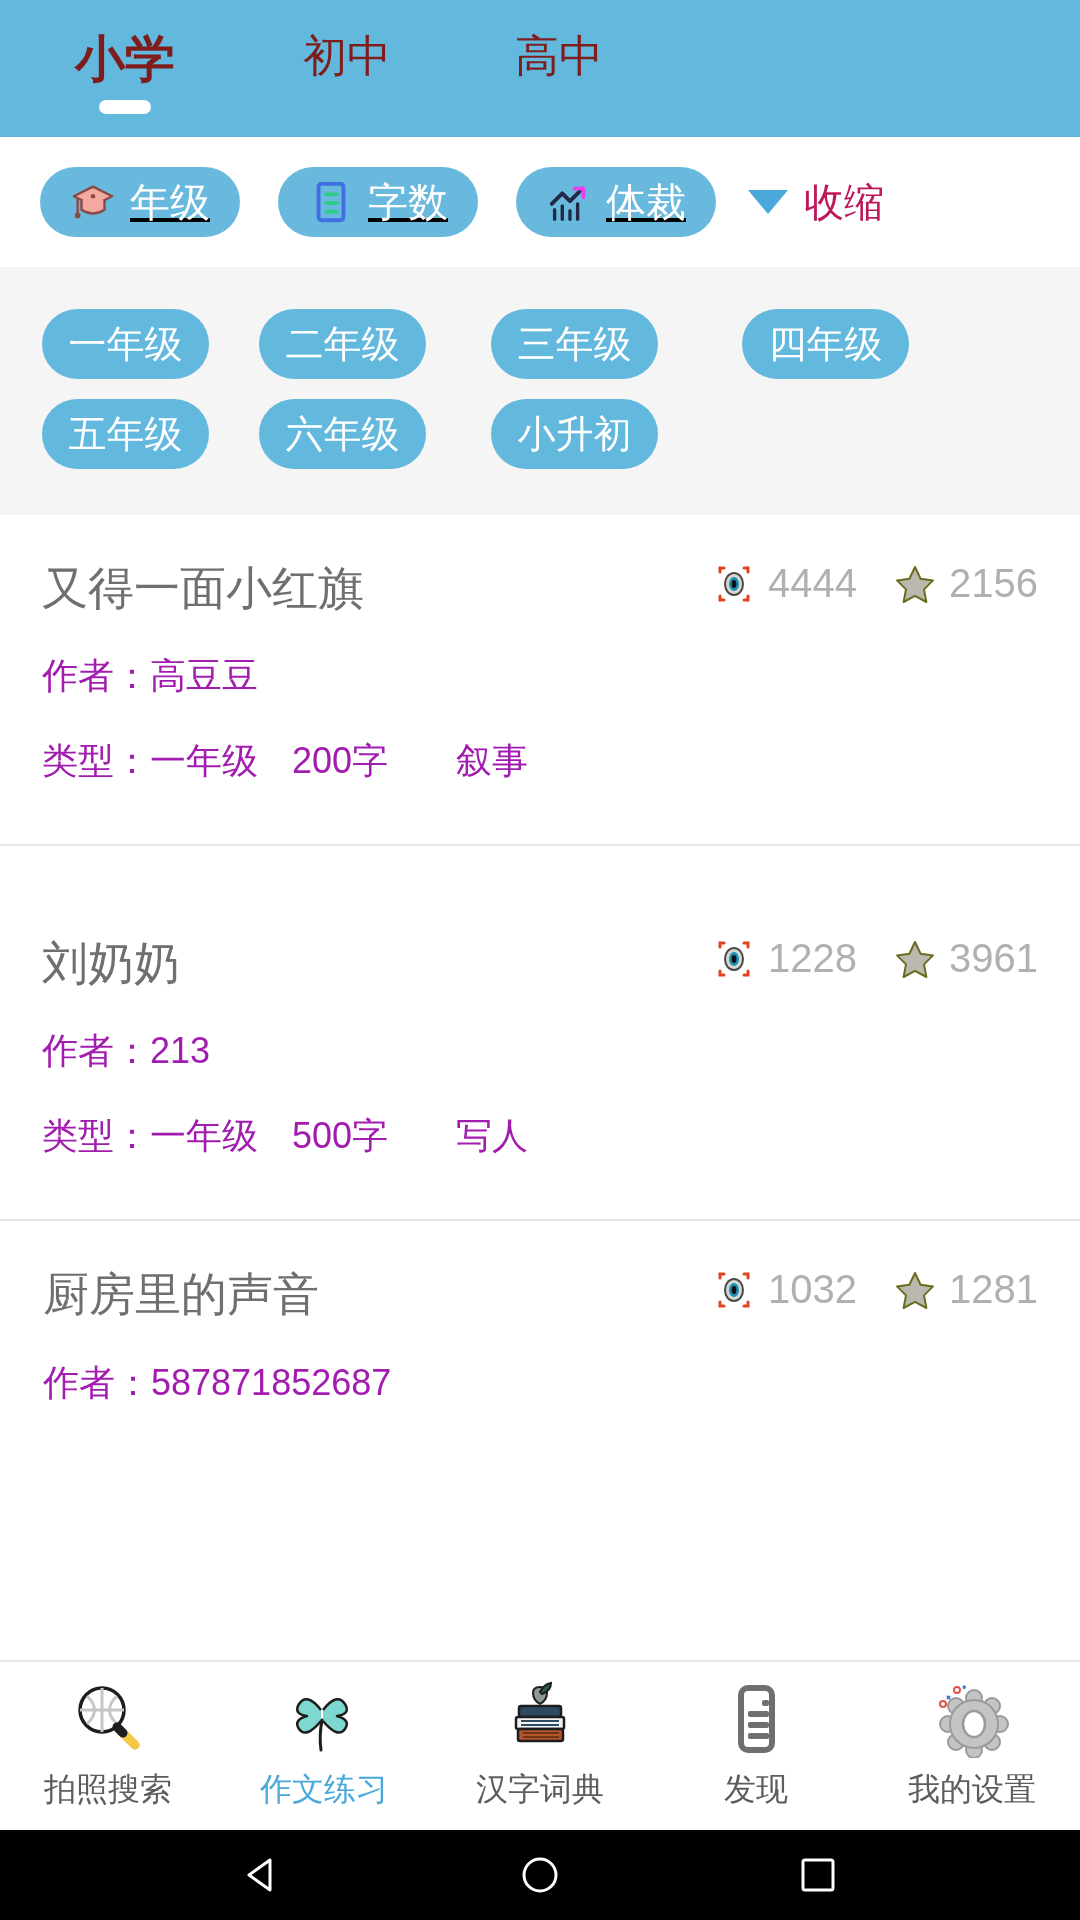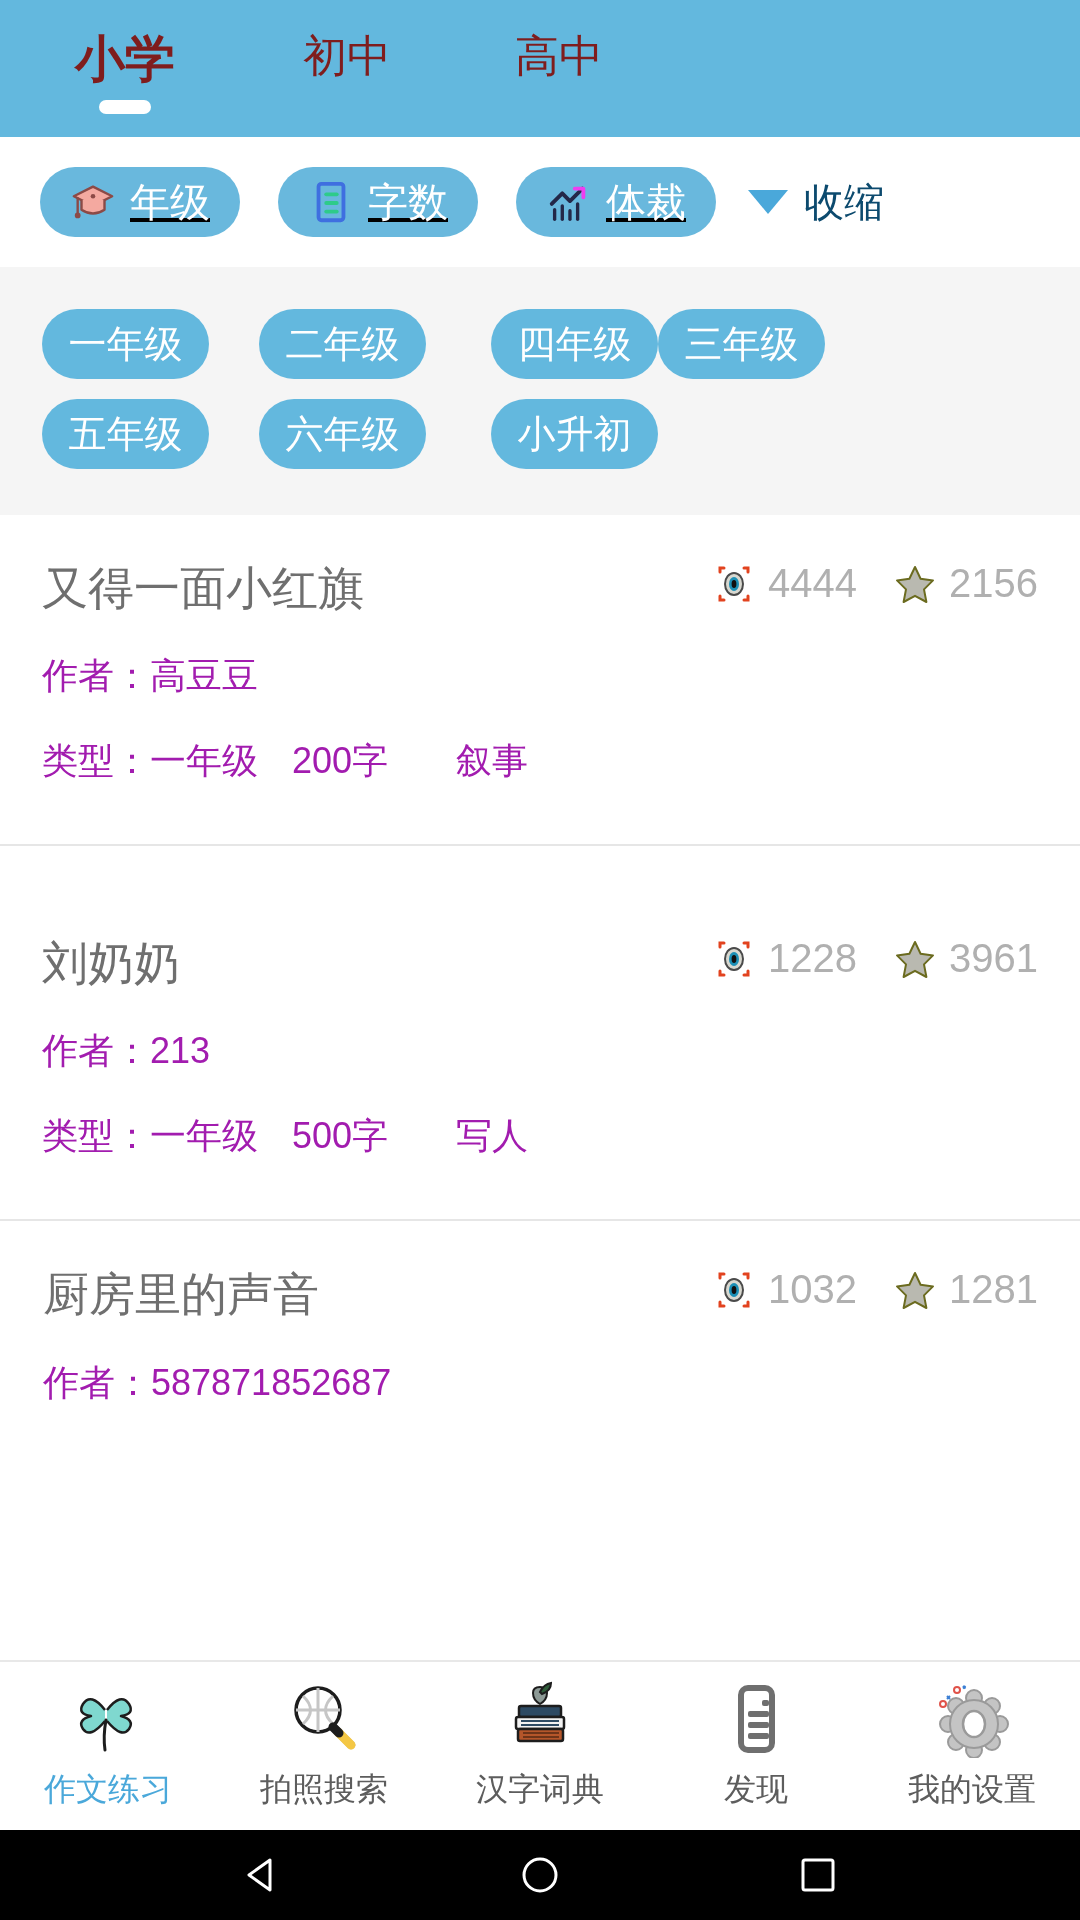--- a/index.html
+++ b/index.html
@@ -67,21 +67,21 @@
     align-items:center;
     margin-left:-6px;
   }
   .collapse .tri {
     width:0;height:0;
     border-left:20px solid transparent;
     border-right:20px solid transparent;
     border-top:24px solid #4aa8da;
     margin-right:16px;
   }
-  .collapse .lbl { color:#0c4a6e; font-size:40px; }
+  .collapse .lbl { color:#be185d; font-size:40px; }
 
   
   .grade-panel {
     background:#f5f5f5;
     padding:42px 0 46px 0;
   }
   .grade-row { display:flex; margin-bottom:20px; padding-left:42px; }
   .grade-row:last-child { margin-bottom:0; }
   .gpill {
     background:#63b8de;
@@ -230,25 +230,25 @@
 </div>
 
 <div class="grade-panel">
   <div class="grade-row">
     <div class="gpill p0">
         <span>一年级</span>
       </div>
     <div class="gpill p1">
         <span>二年级</span>
       </div>
+    <div class="gpill p2">
+        <span>三年级</span>
+      </div>
     <div class="gpill">
         <span>四年级</span>
-      </div>
-    <div class="gpill p2">
-        <span>三年级</span>
       </div>
   </div>
   <div class="grade-row">
     <div class="gpill p0">
         <span>五年级</span>
       </div>
     <div class="gpill p1">
         <span>六年级</span>
       </div>
     <div class="gpill p2">
@@ -353,44 +353,44 @@
       </div>
     </div>
     <div class="art-line">
       <span>作者：</span><span>587871852687</span>
     </div>
   </div>
 
 </div>
 
 <div class="bottomnav">
-
-  <div class="bn-item active">
-    <span class="bico">
-      <svg viewBox="0 0 78 78" width="78" height="78">
-        <path d="M36 30 q-14 -18 -22 -6 q-6 10 8 12 q-14 4 -8 13 q7 10 22 -8" fill="#7fd8cf" stroke="#1d1d1d" stroke-width="2.5" stroke-linejoin="round"></path>
-        <path d="M38 30 q14 -18 22 -6 q6 10 -8 12 q14 4 8 13 q-7 10 -22 -8" fill="#7fd8cf" stroke="#1d1d1d" stroke-width="2.5" stroke-linejoin="round"></path>
-        <path d="M37 40 q-3 16 -1 30" fill="none" stroke="#1d1d1d" stroke-width="3" stroke-linecap="round"></path>
-      </svg>
-    </span>
-    <span class="blbl">作文练习</span>
-  </div>
 
   <div class="bn-item">
     <span class="bico">
       <svg viewBox="0 0 78 78" width="78" height="78">
         <circle cx="33" cy="30" r="22" fill="#ffffff" stroke="#1d1d1d" stroke-width="3.5"></circle>
         <path d="M11 30 h44 M33 8 v44 M18 16 q15 14 0 28 M48 16 q-15 14 0 28" fill="none" stroke="#c6c6c6" stroke-width="3"></path>
         <path d="M48 47 L66 65" stroke="#1d1d1d" stroke-width="8" stroke-linecap="round"></path>
         <path d="M52 51 L64 63" stroke="#f6c game" stroke-width="0"></path>
         <path d="M53 52 L66 65" stroke="#f4c744" stroke-width="9" stroke-linecap="round"></path>
         <path d="M48 47 L54 53" stroke="#1d1d1d" stroke-width="9" stroke-linecap="round"></path>
       </svg>
     </span>
     <span class="blbl">拍照搜索</span>
+  </div>
+
+  <div class="bn-item active">
+    <span class="bico">
+      <svg viewBox="0 0 78 78" width="78" height="78">
+        <path d="M36 30 q-14 -18 -22 -6 q-6 10 8 12 q-14 4 -8 13 q7 10 22 -8" fill="#7fd8cf" stroke="#1d1d1d" stroke-width="2.5" stroke-linejoin="round"></path>
+        <path d="M38 30 q14 -18 22 -6 q6 10 -8 12 q14 4 8 13 q-7 10 -22 -8" fill="#7fd8cf" stroke="#1d1d1d" stroke-width="2.5" stroke-linejoin="round"></path>
+        <path d="M37 40 q-3 16 -1 30" fill="none" stroke="#1d1d1d" stroke-width="3" stroke-linecap="round"></path>
+      </svg>
+    </span>
+    <span class="blbl">作文练习</span>
   </div>
 
   <div class="bn-item">
     <span class="bico">
       <svg viewBox="0 0 78 78" width="78" height="78">
         <path d="M39 24 q-7 -4 -7 -11 q0 -6 7 -6 q7 0 7 6 q0 7 -7 11 Z" fill="#8d9a96" stroke="#1d1d1d" stroke-width="2"></path>
         <path d="M39 12 q4 -8 11 -9 q0 8 -9 11 Z" fill="#2f5d3a" stroke="#1d1d1d" stroke-width="2"></path>
         <rect x="18" y="26" width="42" height="11" rx="2" fill="#2d4a63" stroke="#1d1d1d" stroke-width="2.5"></rect>
         <rect x="15" y="37" width="48" height="12" rx="2" fill="#f2f2f2" stroke="#1d1d1d" stroke-width="2.5"></rect>
         <path d="M20 41 h38 M20 45 h38" stroke="#2d4a63" stroke-width="2"></path>

